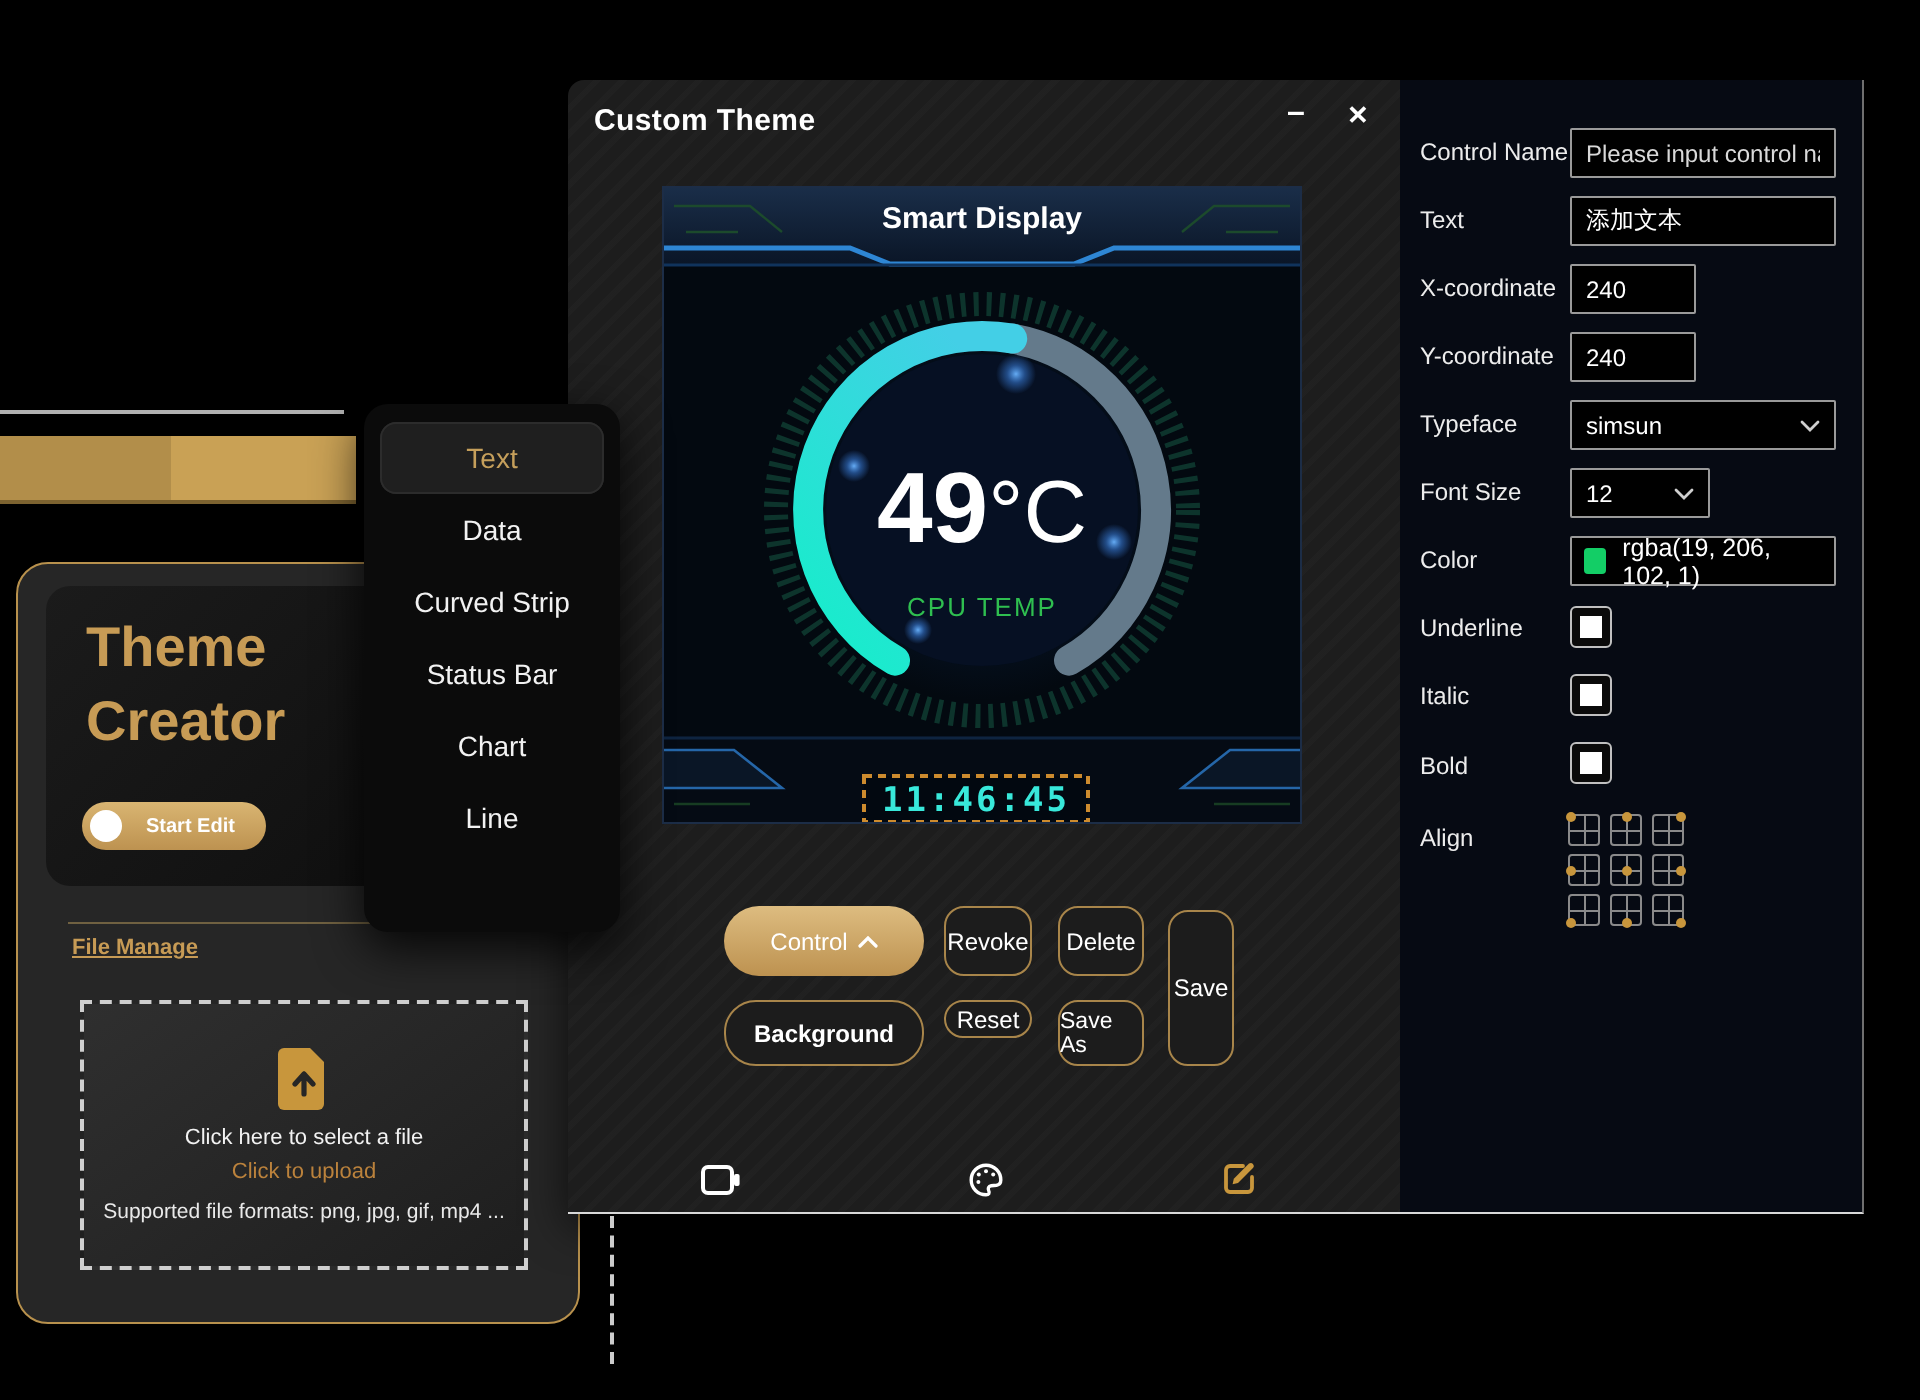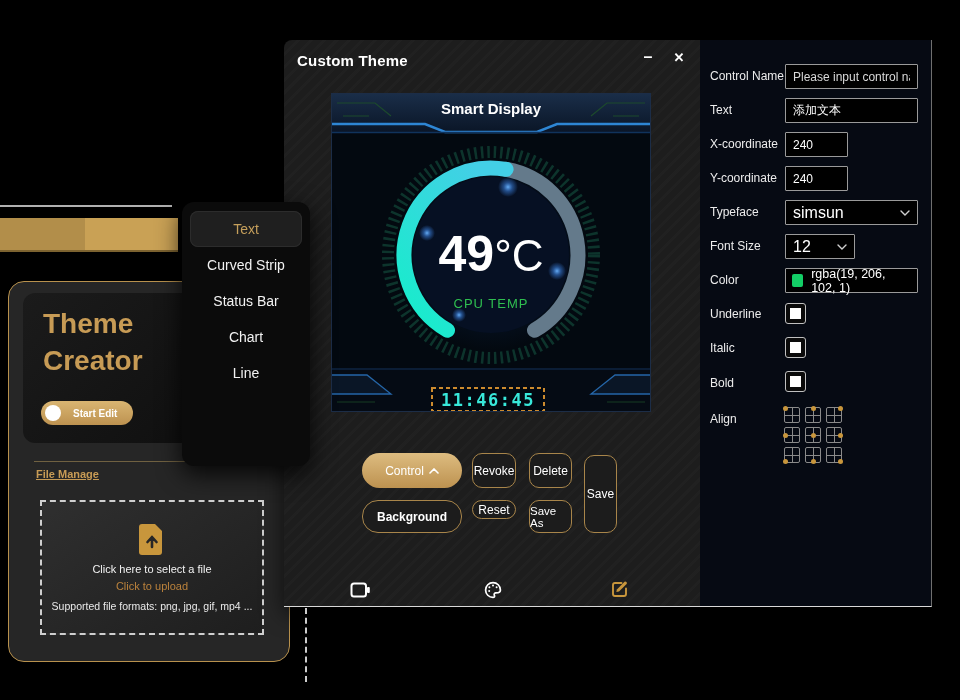--- a/index.html
+++ b/index.html
@@ -65,21 +65,21 @@
   .tab-edit    { left:325px; top:538px; }
 
   
   .props { position:absolute; left:700px; top:40px; width:232px; height:567px;
     background:#060a13; border-bottom:1px solid #d8d8d8; border-right:1px solid #6f6f6f; }
   .p-label { position:absolute; left:10px; color:#ececec; font-size:12px; }
   .p-input { position:absolute; height:25px; background:#000; border:1px solid #9a9a9a;
     color:#fff; font-size:12px; padding:0 7px; font-family:"Liberation Sans",sans-serif; border-radius:1px; }
   .p-input::placeholder { color:#d9d9d9; opacity:1; }
   .p-select { position:absolute; height:25px; background:#000; border:1px solid #9a9a9a; border-radius:1px;
-    color:#fff; font-size:16px; display:flex; align-items:center; padding:0 7px; cursor:pointer; }
+    color:#fff; font-size:12px; display:flex; align-items:center; padding:0 7px; cursor:pointer; }
   .p-select .chev { margin-left:auto; }
   .p-colorbox { position:absolute; left:85px; top:228px; width:133px; height:25px; background:#000;
     border:1px solid #9a9a9a; border-radius:1px; display:flex; align-items:center; padding:0 6px; cursor:pointer; }
   .swatch { width:13px; height:13px; border-radius:2px; margin-right:8px; }
   .p-check { position:absolute; left:85px; width:21px; height:21px; background:#0a0a0a;
     border:1.5px solid #c0c0c0; border-radius:3px; cursor:pointer; }
   .p-check::after { content:""; position:absolute; inset:4px; background:#fff; }
   .align-grid { position:absolute; left:84px; top:367px; display:grid;
     grid-template-columns:repeat(3,17px); grid-auto-rows:17px; gap:3px 4px; }
   .al { position:relative; width:16px; height:16px; border:1px solid #8a8a8a; border-radius:2px; cursor:pointer;
@@ -308,20 +308,21 @@
           <span class="al-dot bottom-center"></span>
         </div>
         <div class="al">
           <span class="al-dot bottom-right"></span>
         </div>
       </div>
   </div>
 
   <div class="menu">
       <div class="menu-item selected">Text</div>
+      <div class="menu-item">Data</div>
       <div class="menu-item">Curved Strip</div>
       <div class="menu-item">Status Bar</div>
       <div class="menu-item">Chart</div>
       <div class="menu-item">Line</div>
     </div>
 
   <div class="dash-artifact"></div>
 
 </div>
 

